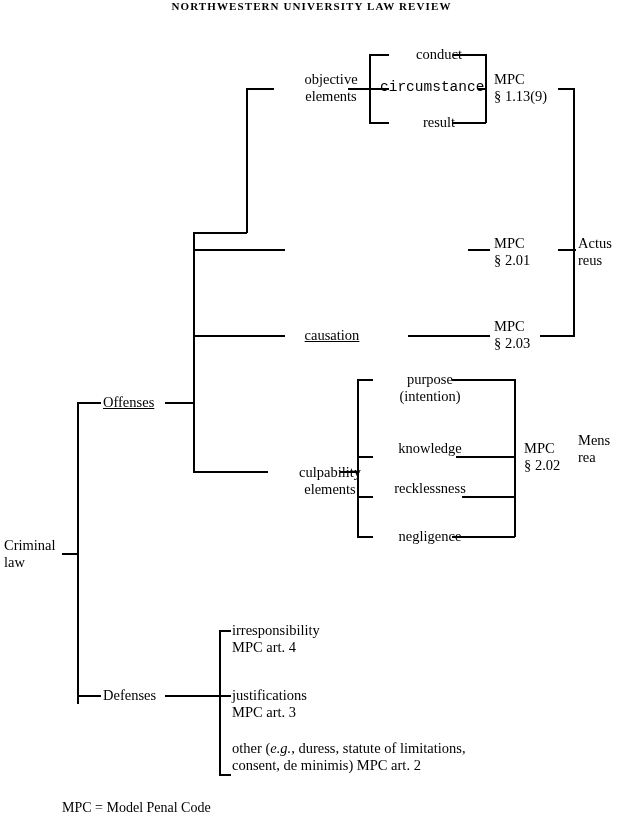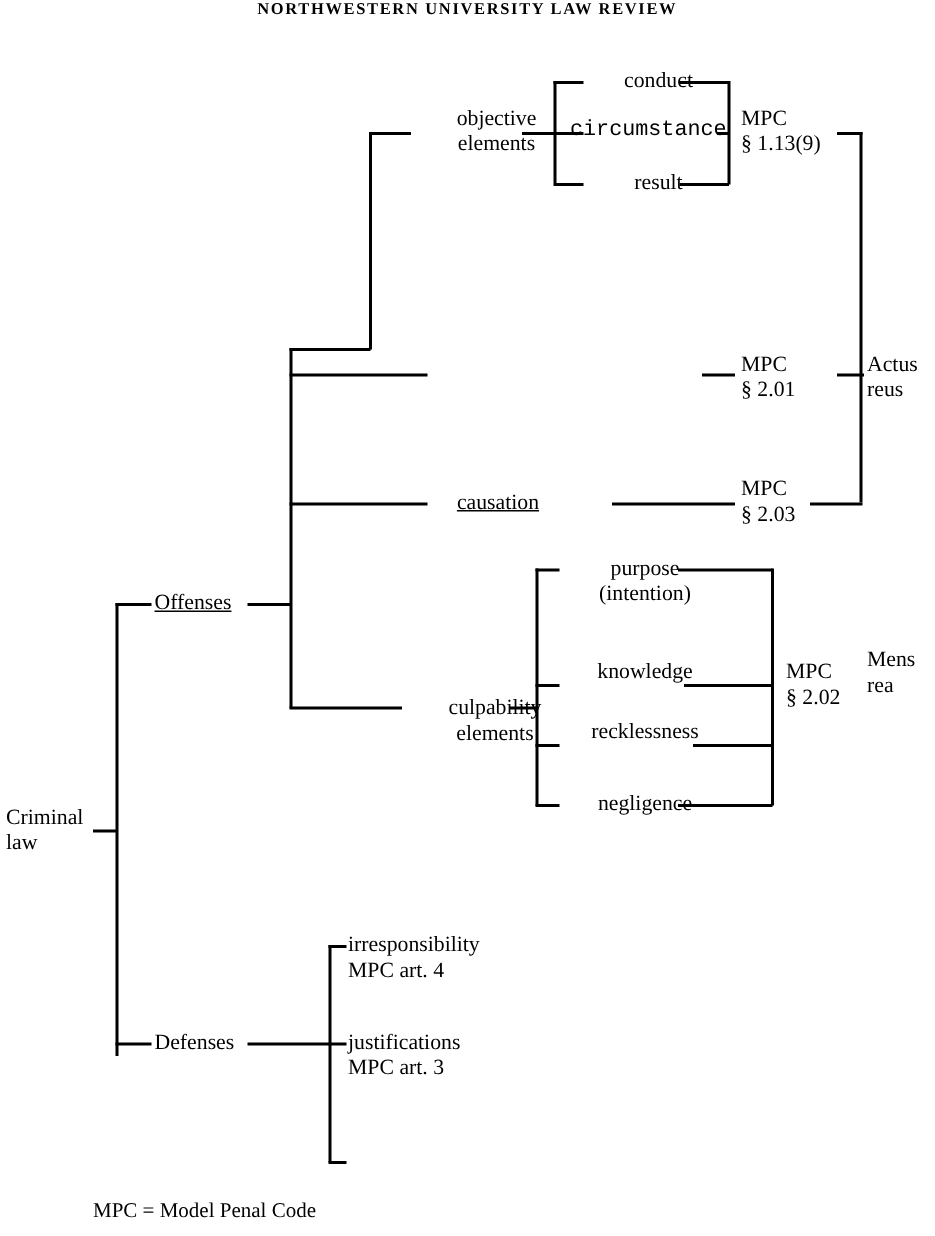--- a/index.html
+++ b/index.html
@@ -94,20 +94,22 @@
   <div class="node center" style="left:370px; top:528px; width:120px;">negligence</div>
   <div class="node left" style="left:524px; top:440px; width:80px;">MPC
 § 2.02</div>
   <div class="node left" style="left:578px; top:432px; width:60px;">Mens
 rea</div>
 
   <div class="node left" style="left:232px; top:622px; width:240px;">irresponsibility
 MPC art. 4</div>
   <div class="node left" style="left:232px; top:687px; width:240px;">justifications
 MPC art. 3</div>
+  <div class="node left" style="left:232px; top:740px; width:330px;"><span>other (</span><span class="italic">e.g.</span><span>, duress, statute of limitations,</span>
+<span>consent, de minimis) MPC art. 2</span></div>
 
   <div class="line hline" style="left:62px; top:553px; width:16px;"></div>
   <div class="line vline" style="left:77px; top:402px; height:302px;"></div>
   <div class="line hline" style="left:77px; top:402px; width:24px;"></div>
   <div class="line hline" style="left:77px; top:695px; width:24px;"></div>
 
   <div class="line hline" style="left:165px; top:402px; width:29px;"></div>
   <div class="line vline" style="left:193px; top:232px; height:240px;"></div>
   <div class="line hline" style="left:193px; top:232px; width:54px;"></div>
   <div class="line vline" style="left:246px; top:88px; height:145px;"></div>

